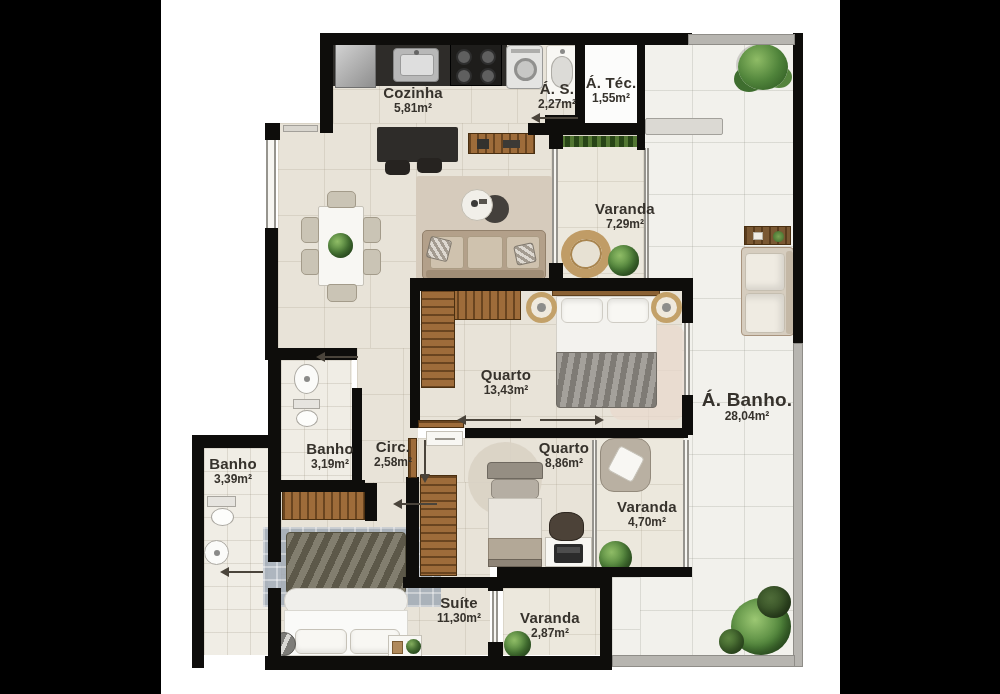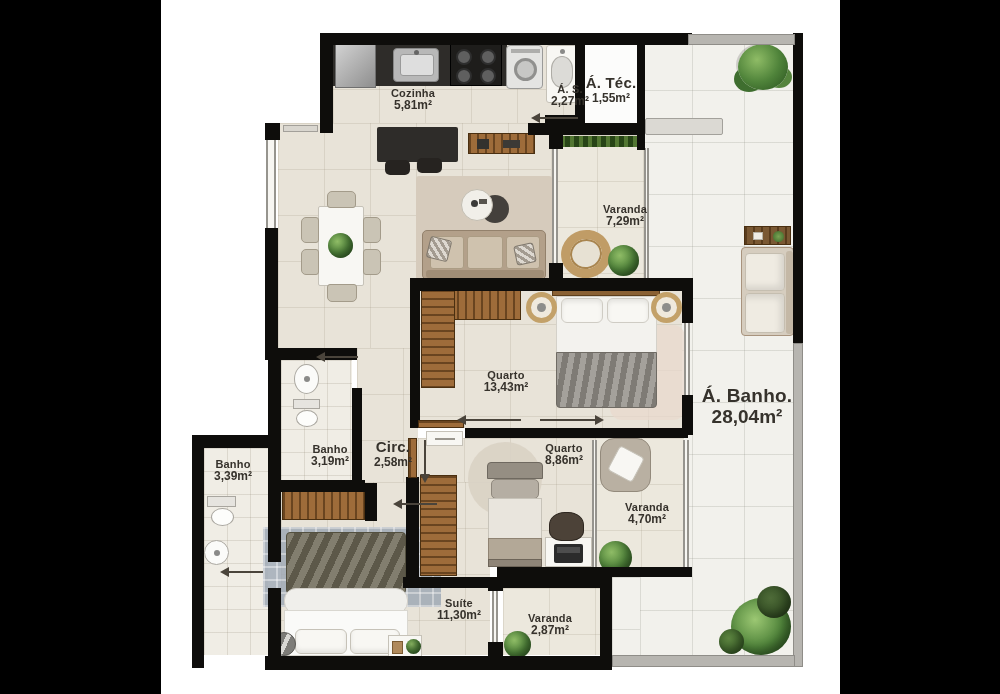--- a/index.html
+++ b/index.html
@@ -38,24 +38,24 @@
   .c{border-radius:50%;}
   .f{position:absolute;box-sizing:border-box;z-index:20;}
   .plant{position:absolute;border-radius:50%;z-index:24;
     background:radial-gradient(circle at 38% 34%,#8fbc66,#4f833a 52%,#2c5520 95%);
     box-shadow:inset -4px -4px 8px rgba(0,0,0,.32);}
   .hedge{position:absolute;z-index:24;border-radius:3px;
     background:#3f6128 repeating-linear-gradient(90deg,rgba(20,45,8,.55) 0 5px,rgba(120,160,70,.35) 5px 9px);}
   
   .rlabel{position:absolute;transform:translate(-50%,-50%);text-align:center;color:#36322c;
     font-weight:bold;line-height:1.12;white-space:nowrap;z-index:40;}
-  .rlabel .nm{display:block;font-size:11px;letter-spacing:.2px;}
+  .rlabel .nm{display:block;font-size:15px;letter-spacing:.2px;}
   .rlabel .ar{display:block;font-size:12px;}
   .rlabel--big .nm{font-size:19px;}
-  .rlabel--big .ar{font-size:19px;}
+  .rlabel--big .ar{font-size:12px;}
   
   .arr{position:absolute;background:#4a443b;height:2px;z-index:35;}
   .arr--l::before{content:"";position:absolute;left:-9px;top:-4px;
     border-top:5px solid transparent;border-bottom:5px solid transparent;border-right:9px solid #4a443b;}
   .arr--r::after{content:"";position:absolute;right:-9px;top:-4px;
     border-top:5px solid transparent;border-bottom:5px solid transparent;border-left:9px solid #4a443b;}
   .arrv{position:absolute;background:#4a443b;width:2px;z-index:35;}
   .arrv--d::after{content:"";position:absolute;bottom:-9px;left:-4px;
     border-left:5px solid transparent;border-right:5px solid transparent;border-top:9px solid #4a443b;}
 </style>
@@ -276,21 +276,21 @@
   <div class="arr arr--l" style="left:229px;top:571px;width:34px;"></div>
   <div class="arr arr--l" style="left:402px;top:503px;width:35px;"></div>
   <div class="arrv arrv--d" style="left:424px;top:440px;height:34px;"></div>
   <div class="arr arr--l" style="left:466px;top:419px;width:55px;"></div>
   <div class="arr arr--r" style="left:540px;top:419px;width:55px;"></div>
 
   <div class="rlabel" style="left:413px;top:100px;">
     <span class="nm">Cozinha</span>
     <span class="ar">5,81m²</span>
   </div>
-  <div class="rlabel" style="left:557px;top:96px;margin-left:13px;">
+  <div class="rlabel" style="left:557px;top:96px;">
     <span class="nm">Á. S.</span>
     <span class="ar">2,27m²</span>
   </div>
   <div class="rlabel" style="left:611px;top:90px;">
     <span class="nm" style="font-size:15px;">Á. Téc.</span>
     <span class="ar">1,55m²</span>
   </div>
   <div class="rlabel" style="left:625px;top:216px;">
     <span class="nm">Varanda</span>
     <span class="ar">7,29m²</span>

